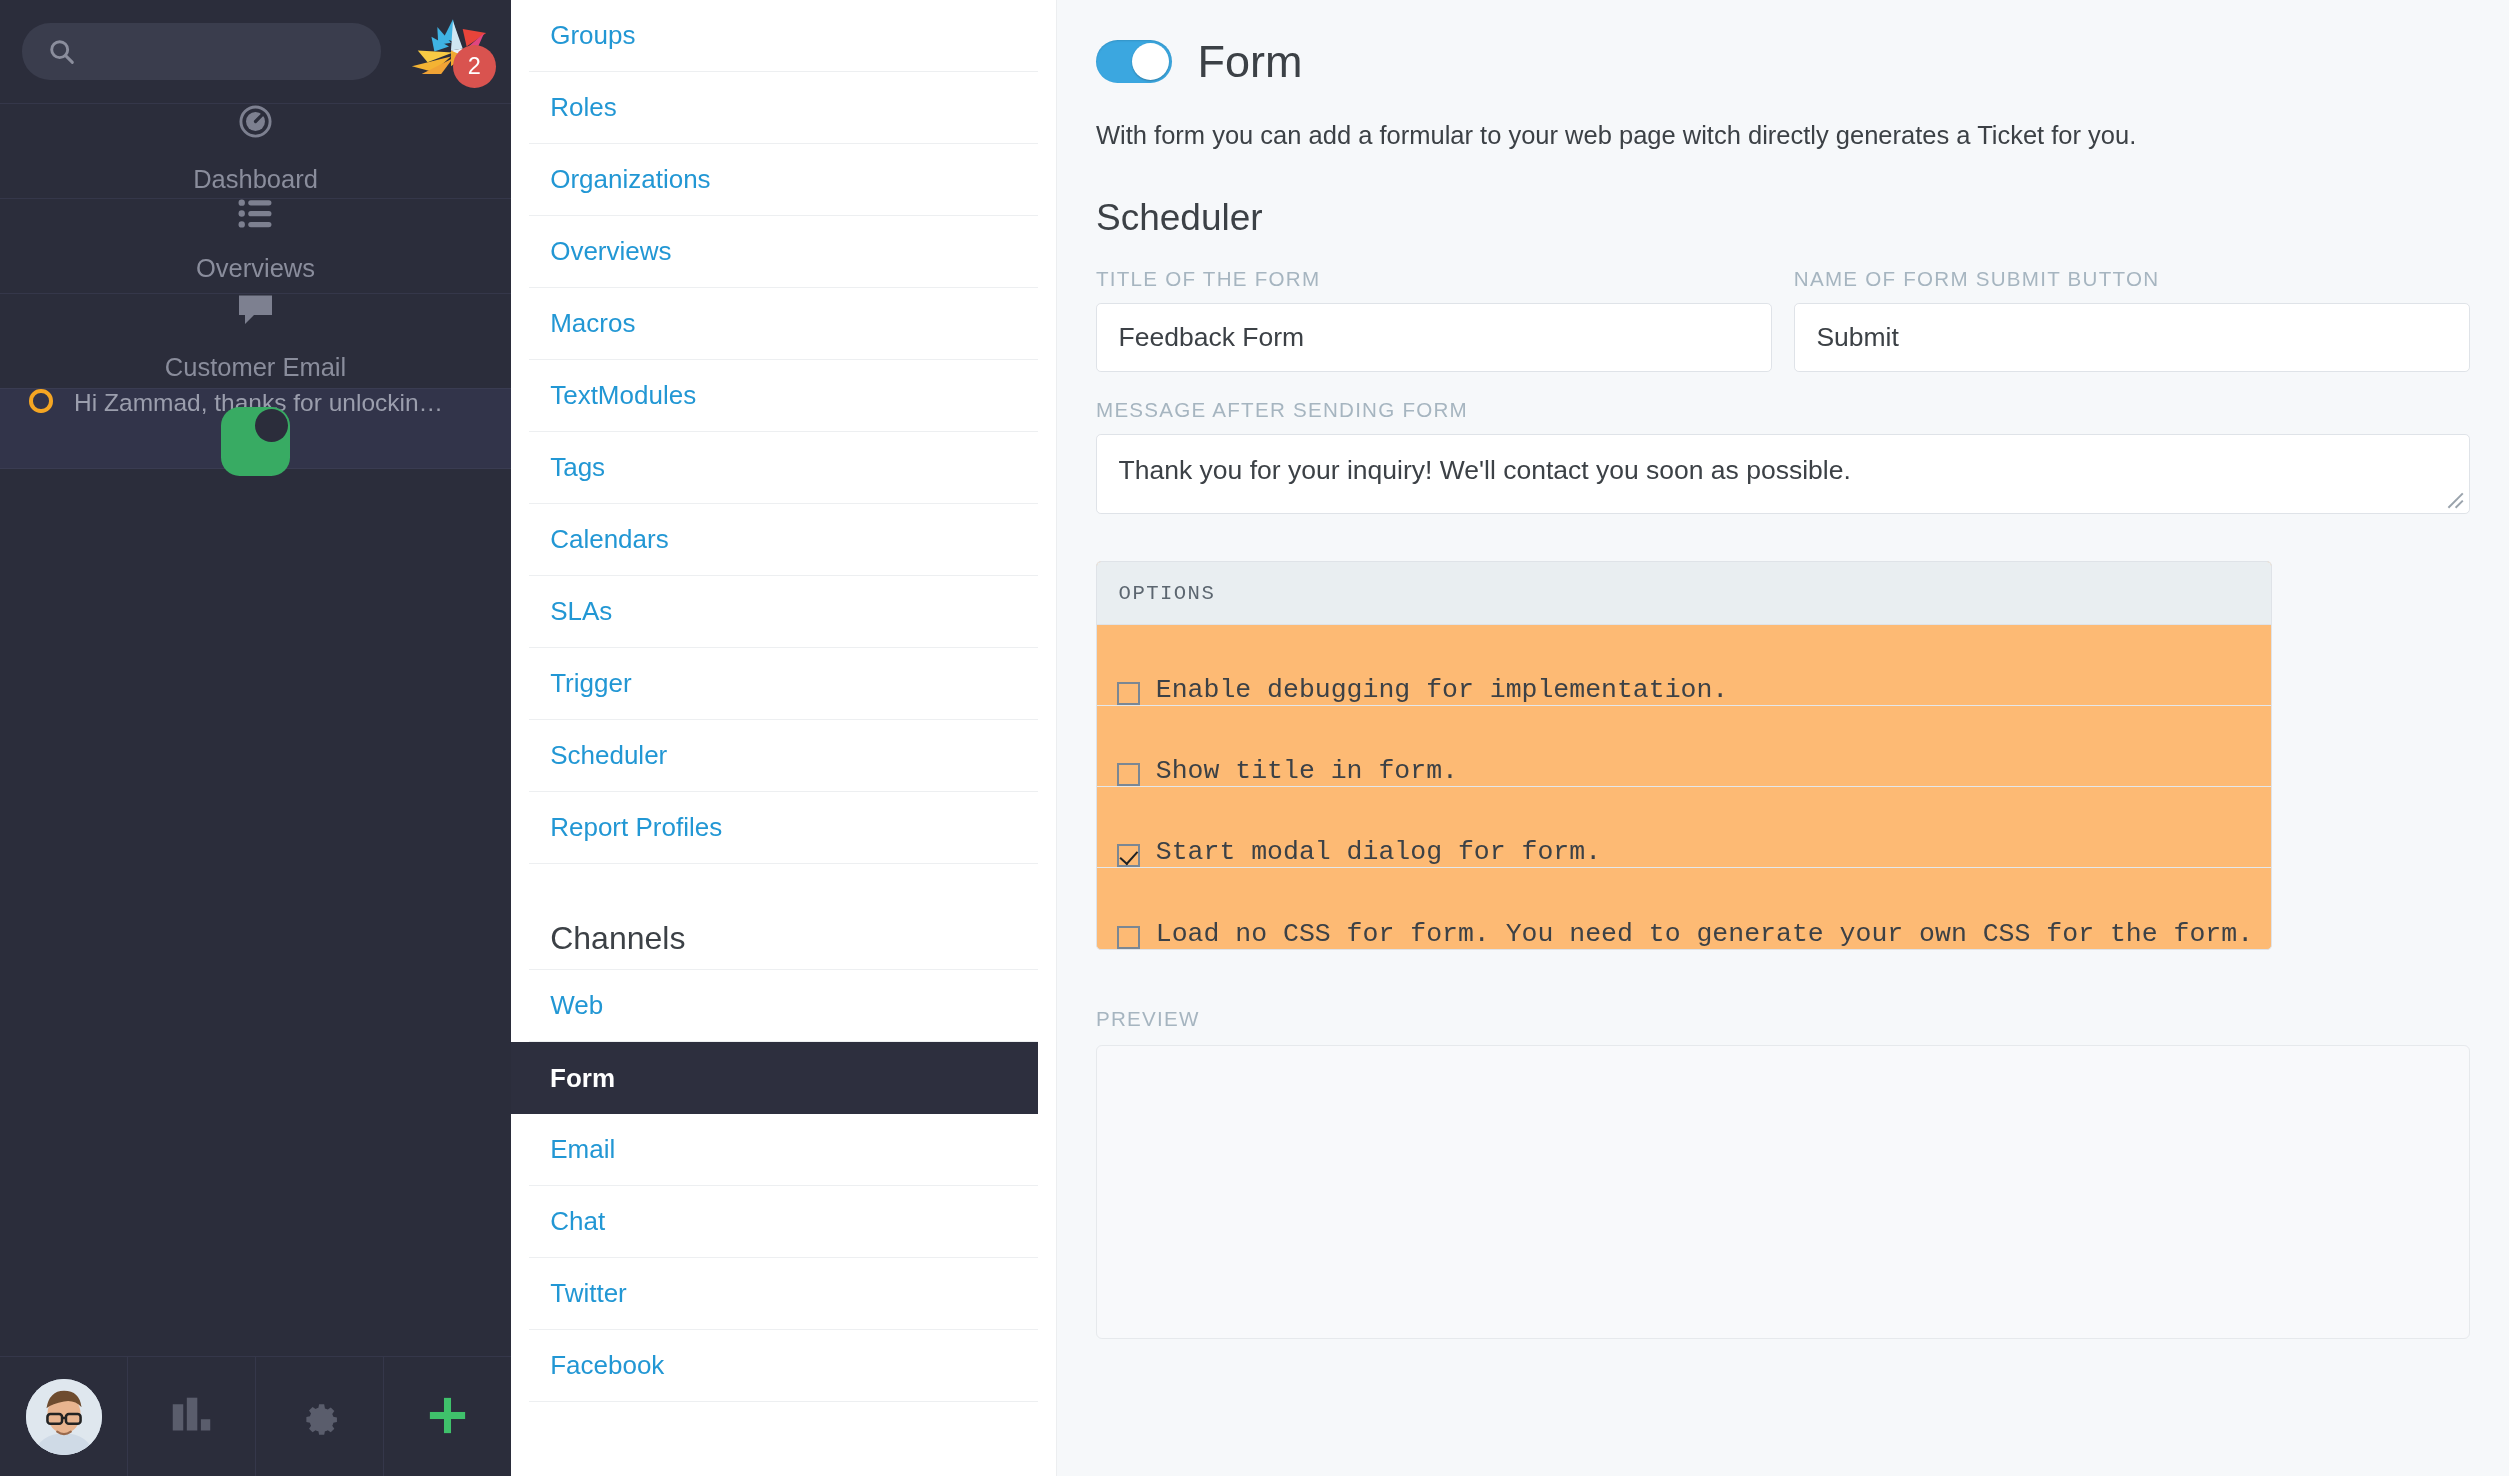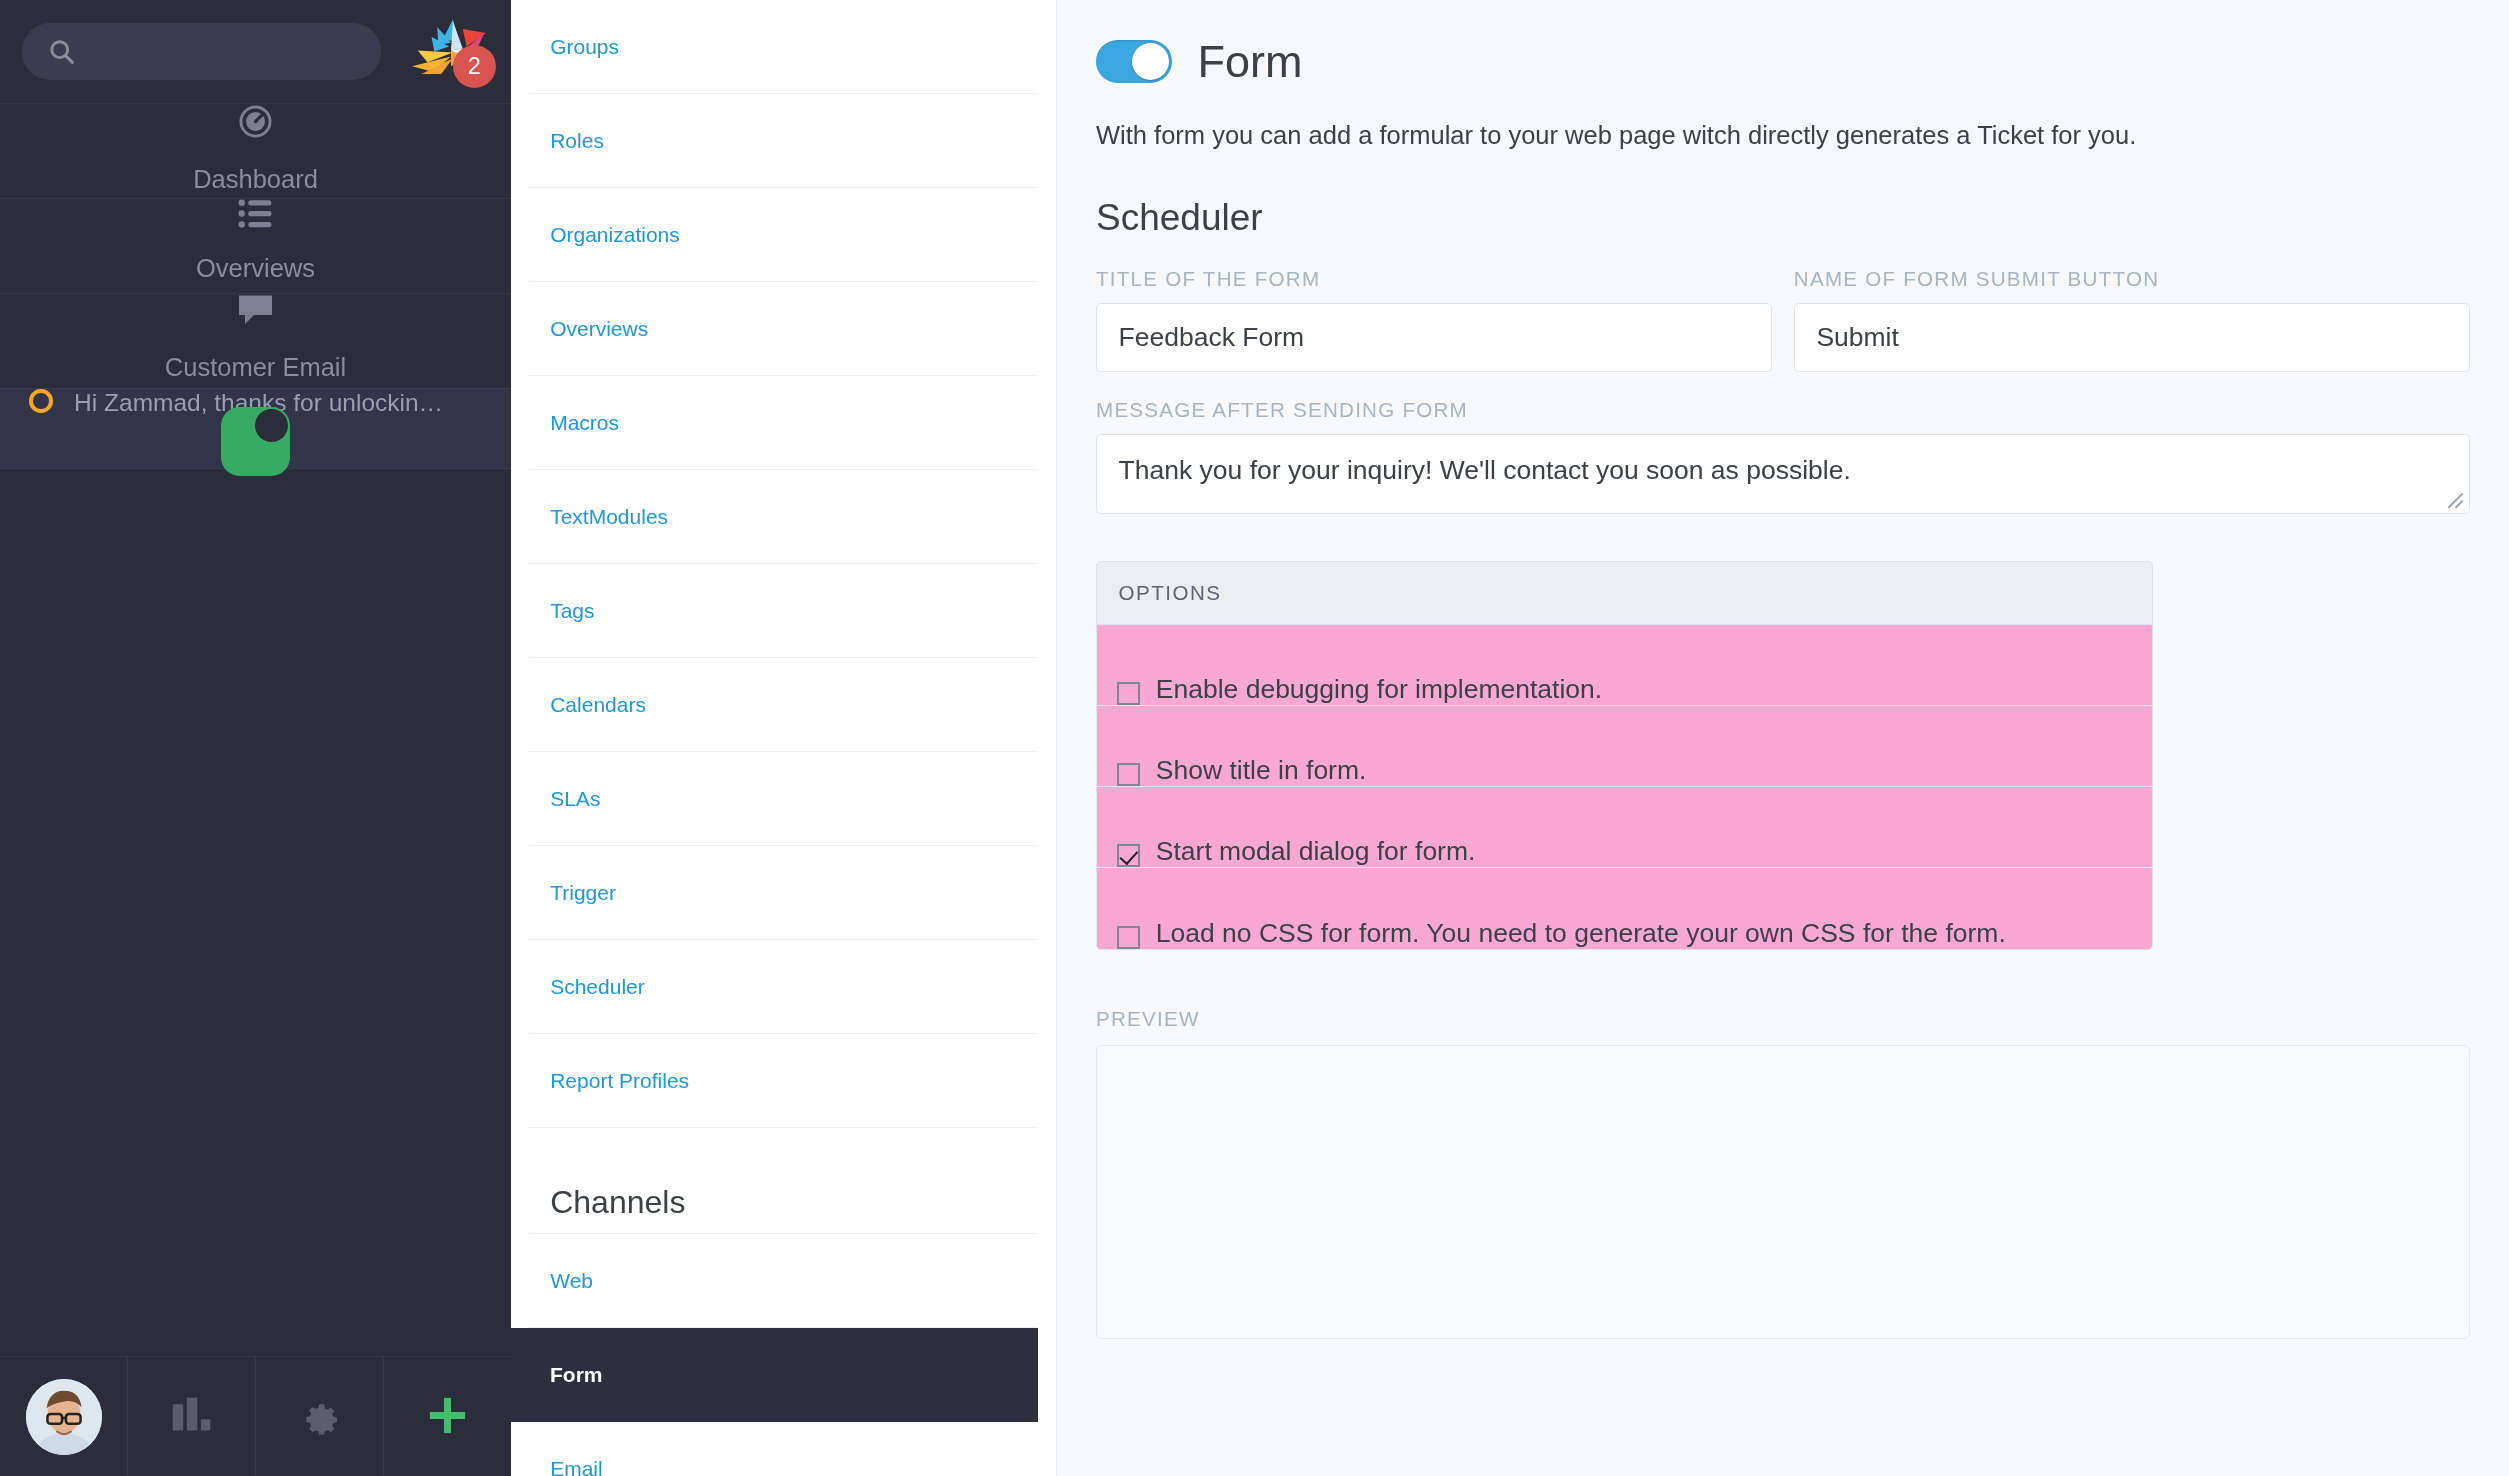--- a/index.html
+++ b/index.html
@@ -116,27 +116,27 @@
   .adminnav {
     width: 546px; flex: 0 0 546px;
     background: #ffffff;
     height: 1476px;
     overflow: hidden;
     position: relative;
     border-right: 1px solid #eceef0;
   }
   .nav-list { padding: 0; }
   .nav-item {
-    height: 94px;
+    height: 72px;
     display: flex; align-items: center;
     padding-left: 21.6px;
     margin: 0 17.6px 0 17.6px;
     border-bottom: 1px solid #edeff1;
     color: #2297d4;
-    font-size: 21px;
+    font-size: 26px;
   }
   .nav-item.active {
     background: #2d2f3e;
     color: #ffffff;
     font-weight: bold;
     margin: 0;
     padding-left: 39px;
     border-bottom: none;
     width: 527px;
   }
@@ -204,25 +204,26 @@
   }
   .grip {
     position: absolute; right: 4.9px; bottom: 3.9px;
     width: 21.6px; height: 21.6px;
   }
   .fullrow { margin-top: 25.5px; }
 
   
   .opt-table {
     margin-top: 47px;
-    width: 1057px;
+    width: 1176px;
     border: 1px solid #dfe3e8;
     border-radius: 4.9px;
-    background: #f9a8d4;
+    background: #fdba74;
     overflow: hidden;
+    font-family: Liberation Mono, monospace;
   }
   .opt-head {
     background: #e9eef1;
     height: 63px;
     display: flex; align-items: center;
     padding-left: 21.6px;
     font-size: 20.6px; letter-spacing: .07em;
     color: #5c6670;
     border-bottom: 1px solid #dfe3e8;
   }

